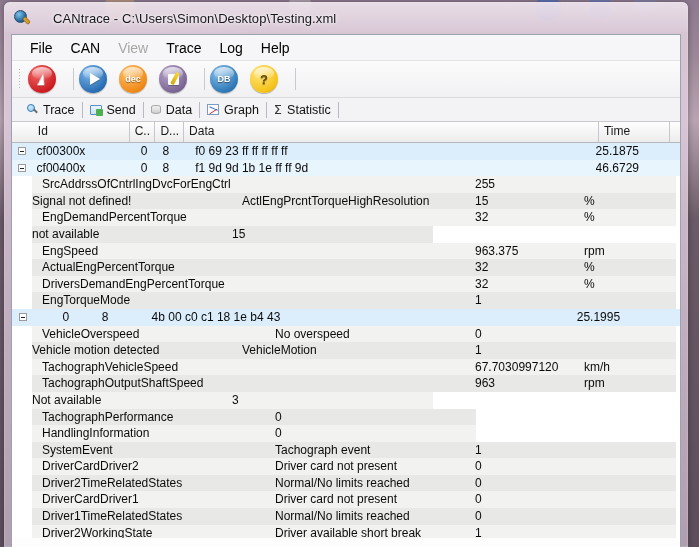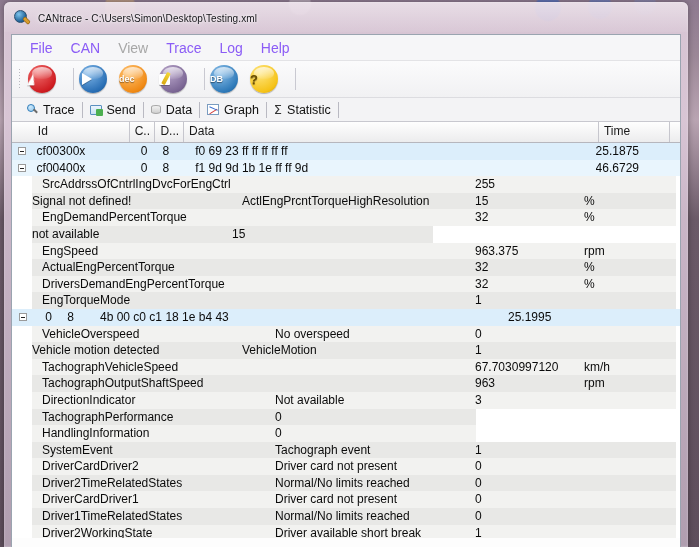--- a/index.html
+++ b/index.html
@@ -50,57 +50,58 @@
     position:absolute;left:0;top:0;width:13px;height:13px;border-radius:50%;
     background:radial-gradient(circle at 35% 30%,#7fc4ec,#1d5f95 70%,#16446c);
     border:1.5px solid #2a4f70;box-sizing:border-box;
   }
   .app-icon .handle{
     position:absolute;left:9px;top:9px;width:7px;height:3px;border-radius:1px;
     background:#d79c2e;transform:rotate(45deg);
     box-shadow:0 0 0 .5px #8b5f12;
   }
   .title-text{
-    font-size:10px;color:#16161a;letter-spacing:.1px;
+    font-size:13px;color:#16161a;letter-spacing:.1px;
     text-shadow:0 0 3px rgba(255,255,255,.95),0 0 6px rgba(255,255,255,.8);
     white-space:nowrap;
+    margin-left:15px;
   }
   
   .client{
     position:absolute;left:7px;top:32px;width:670px;height:513px;
     background:#fdfdfd;
     border:1px solid #9aa4b0;border-bottom:none;
     box-sizing:border-box;
     overflow:hidden;
   }
   
   .menubar{
     height:25px;background:#f6f6f8;
     border-bottom:1px solid #e3e3e6;
     display:flex;align-items:center;padding-left:9px;
   }
   .menubar .mi{
-    font-size:14px;color:#8b5cf6;padding:2px 9px;white-space:nowrap;
+    font-size:14px;color:#000000;padding:2px 9px;white-space:nowrap;
     cursor:default;
   }
   .menubar .mi.disabled{color:#a7a7a7;}
   
   .toolbar{
     height:36px;background:linear-gradient(180deg,#fbfbfc,#f1f1f3);
     border-bottom:1px solid #dcdce0;
     display:flex;align-items:center;padding-left:6px;
   }
   .grip{
     width:4px;height:22px;margin-right:6px;flex:none;
     background-image:radial-gradient(circle,#b9b9c0 45%,rgba(0,0,0,0) 46%);
     background-size:3px 3px;
   }
   .tbtn{
     width:28px;height:28px;border-radius:50%;margin-right:12px;flex:none;
-    position:relative;display:flex;align-items:center;justify-content:flex-start;
+    position:relative;display:flex;align-items:center;justify-content:center;
     box-shadow:0 1px 1px rgba(0,0,0,.28);
     cursor:pointer;
   }
   .tbtn::after{
     content:"";position:absolute;left:14%;top:8%;width:72%;height:42%;
     border-radius:50% 50% 45% 45%;
     background:linear-gradient(180deg,rgba(255,255,255,.72),rgba(255,255,255,.06));
     pointer-events:none;
   }
   .tbtn .gl{font-size:9px;font-weight:bold;color:#fff;z-index:1;
@@ -169,21 +170,21 @@
   }
   .hc.h-gut{width:21px;border-right:none;}
   .hc.h-id{width:98px;}
   .hc.h-c{width:26px;}
   .hc.h-d{width:29px;}
   .hc.h-data{width:420px;}
   .hc.h-time{width:72px;}
   .hc.h-x{width:10px;border-right:none;}
 
   .row{display:flex;height:16.6px;font-size:12px;color:#0b0b0b;white-space:nowrap;box-sizing:border-box;}
-  .row.msg{background:#dceefb;}
+  .row.msg{background:#dceefb;justify-content:space-between;}
   .row.msg.alt{background:#e9f5fd;}
   .cell{overflow:hidden;box-sizing:border-box;padding-top:1px;}
   .c-exp{width:21px;display:flex;align-items:flex-start;justify-content:center;padding-top:4px;}
   .c-id{width:98px;padding-left:4px;}
   .c-cnt{width:26px;text-align:right;padding-right:7px;}
   .c-dlc{width:29px;text-align:right;padding-right:14px;}
   .c-data{width:420px;padding-left:12px;}
   .c-time{width:72px;}
   .c-tail{width:14px;}
 
@@ -426,21 +427,20 @@
           <div class="row sig alt">
             <div class="cell s-gut"></div>
             <div class="cell s-name">TachographOutputShaftSpeed</div>
             <div class="cell s-desc"></div>
             <div class="cell s-val">963</div>
             <div class="cell s-unit">rpm</div>
             <div class="cell s-pad"></div>
           </div>
           <div class="row sig">
             <div class="cell s-gut"></div>
-            <div class="cell s-name">DirectionIndicator</div>
             <div class="cell s-desc">Not available</div>
             <div class="cell s-val">3</div>
             <div class="cell s-unit"></div>
             <div class="cell s-pad"></div>
           </div>
           <div class="row sig alt">
             <div class="cell s-gut"></div>
             <div class="cell s-name">TachographPerformance</div>
             <div class="cell s-val">0</div>
             <div class="cell s-unit"></div>

